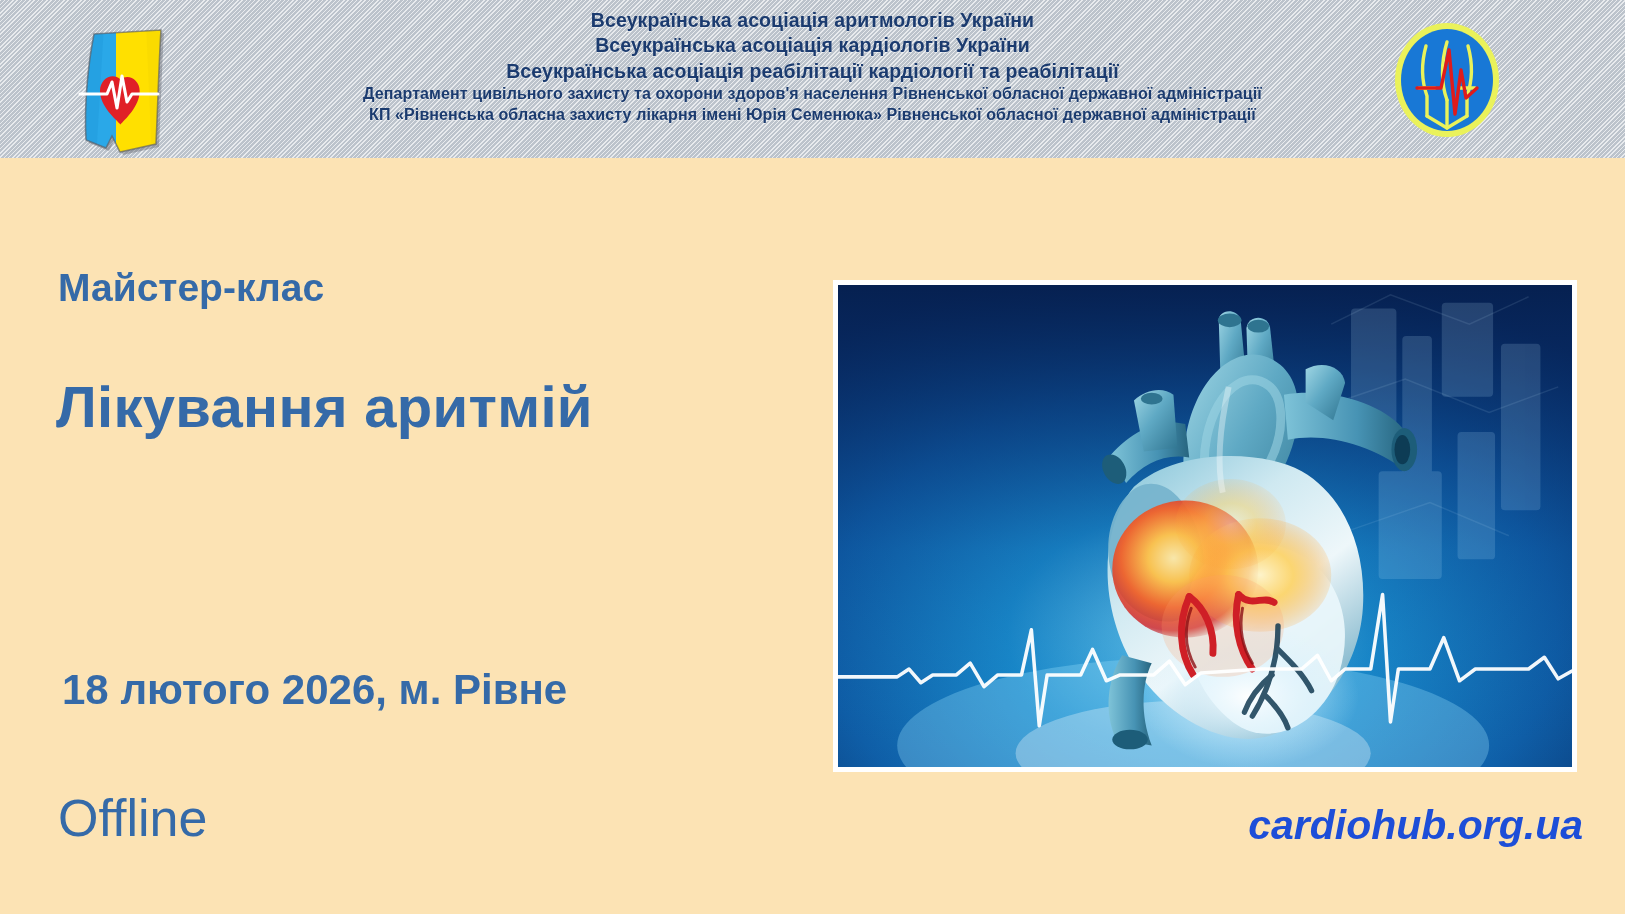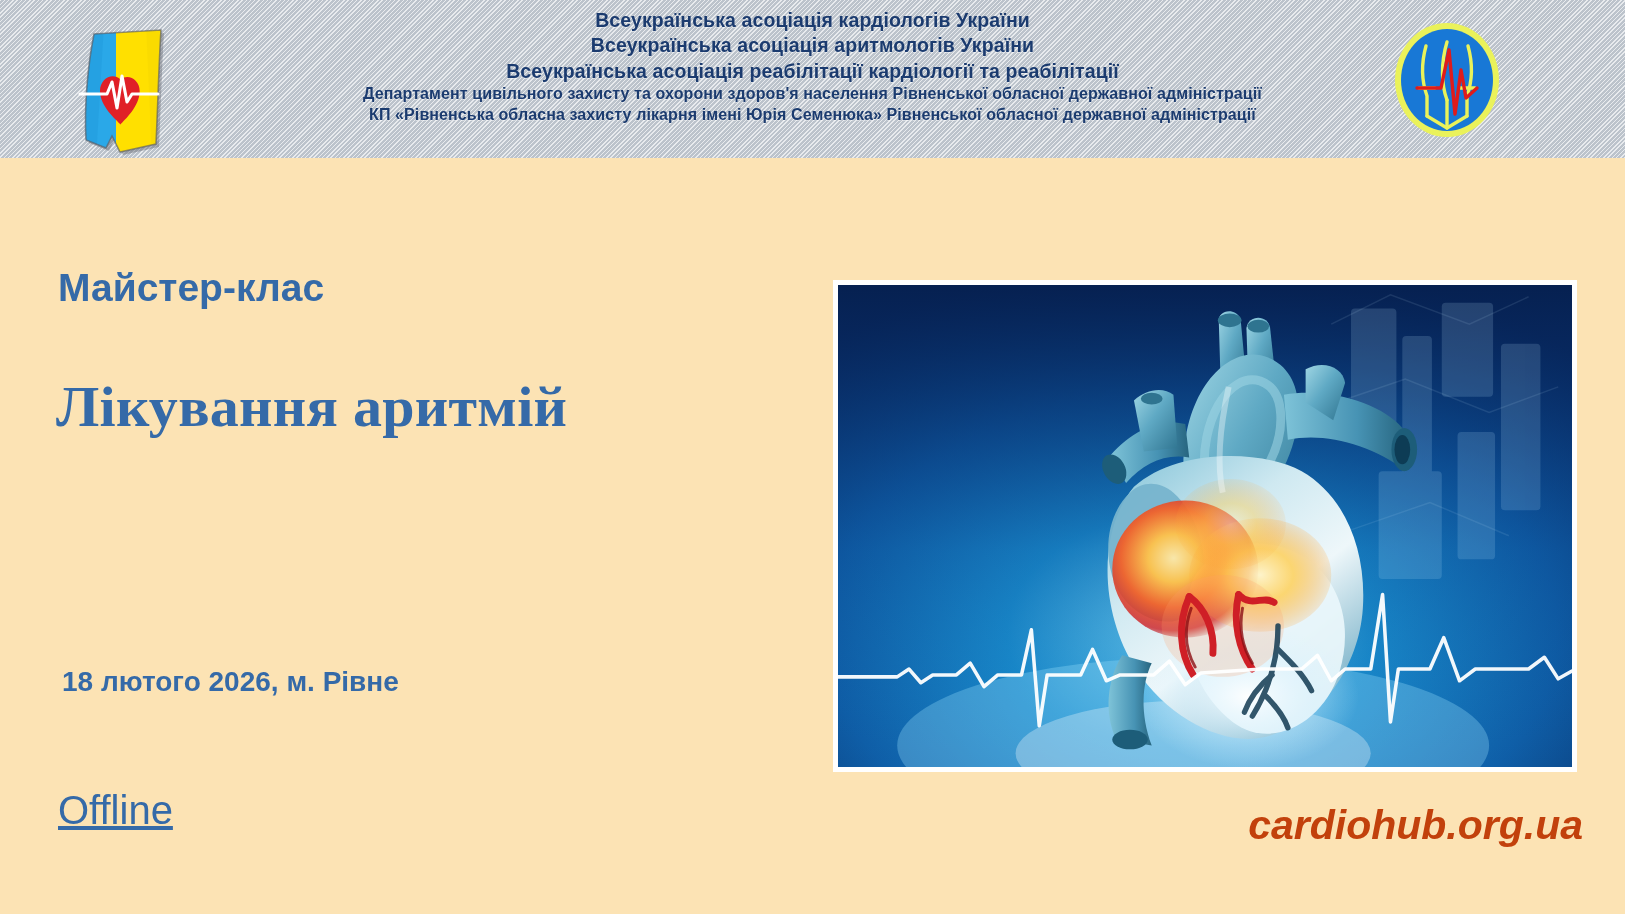--- a/index.html
+++ b/index.html
@@ -92,48 +92,47 @@
 
   .title {
     position:absolute;
     left:56px;
     top:205px;
     font-size:58px;
     font-weight:bold;
     line-height:1.52;
     letter-spacing:0.3px;
   }
-  .title .t-line { display:block; white-space:nowrap;font-family:Liberation Serif, serif; }
+  .title .t-line { display:block; white-space:nowrap; }
 
   .date {
     position:absolute;
     left:62px;
     top:508px;
-    font-size:28px;
+    font-size:42px;
     font-weight:bold;
     white-space:nowrap;
   }
 
   .format {
     position:absolute;
     left:58px;
     top:630px;
-    font-size:40px;
+    font-size:52px;
     font-weight:normal;
-    text-decoration:underline;
   }
 
   .site {
     position:absolute;
     right:42px;
     top:644px;
     font-size:41px;
     font-weight:bold;
     font-style:italic;
-    color:#c2410c;
+    color:#1d4ed8;
     white-space:nowrap;
   }
 
   
   .photo {
     position:absolute;
     left:833px;
     top:122px;
     width:744px;
     height:492px;
@@ -170,22 +169,22 @@
 
         <path d="M34,18 C28,48 24,90 26,124 L46,132 L52,120 L60,136 L96,128 C98,86 99,44 101,14 Z" fill="none" stroke="#5a5d66" stroke-width="1.6" opacity="0.65"></path>
 
         <path d="M64,60 C64,51 55,46 49,51 C43,45 33,50 33,60 C33,72 46,83 49,86 C52,83 64,72 64,60 Z" transform="translate(8,6) scale(1.28) translate(-8,-6)" fill="#e02027"></path>
 
         <path d="M20,78 L47,78 L52,66 L57,92 L62,60 L67,86 L72,78 L98,78" fill="none" stroke="#ffffff" stroke-width="3.1" stroke-linejoin="round" stroke-linecap="round"></path>
       </svg>
     </div>
 
     <div class="header-lines">
+      <div class="hline">Всеукраїнська асоціація аритмологів України</div>
       <div class="hline">Всеукраїнська асоціація кардіологів України</div>
-      <div class="hline">Всеукраїнська асоціація аритмологів України</div>
       <div class="hline">Всеукраїнська асоціація реабілітації кардіології та реабілітації</div>
       <div class="hline wide">Департамент цивільного захисту та охорони здоров'я населення Рівненської обласної державної адміністрації</div>
       <div class="hline wide">КП «Рівненська обласна захисту лікарня імені Юрія Семенюка» Рівненської обласної державної адміністрації</div>
     </div>
 
     <div class="logo-right">
       <svg viewBox="0 0 112 120" width="112" height="120" aria-hidden="true">
         <ellipse cx="56" cy="60" rx="52" ry="57" fill="#eaf25a"></ellipse>
         <ellipse cx="56" cy="60" rx="46" ry="51" fill="#1878d6"></ellipse>
 

